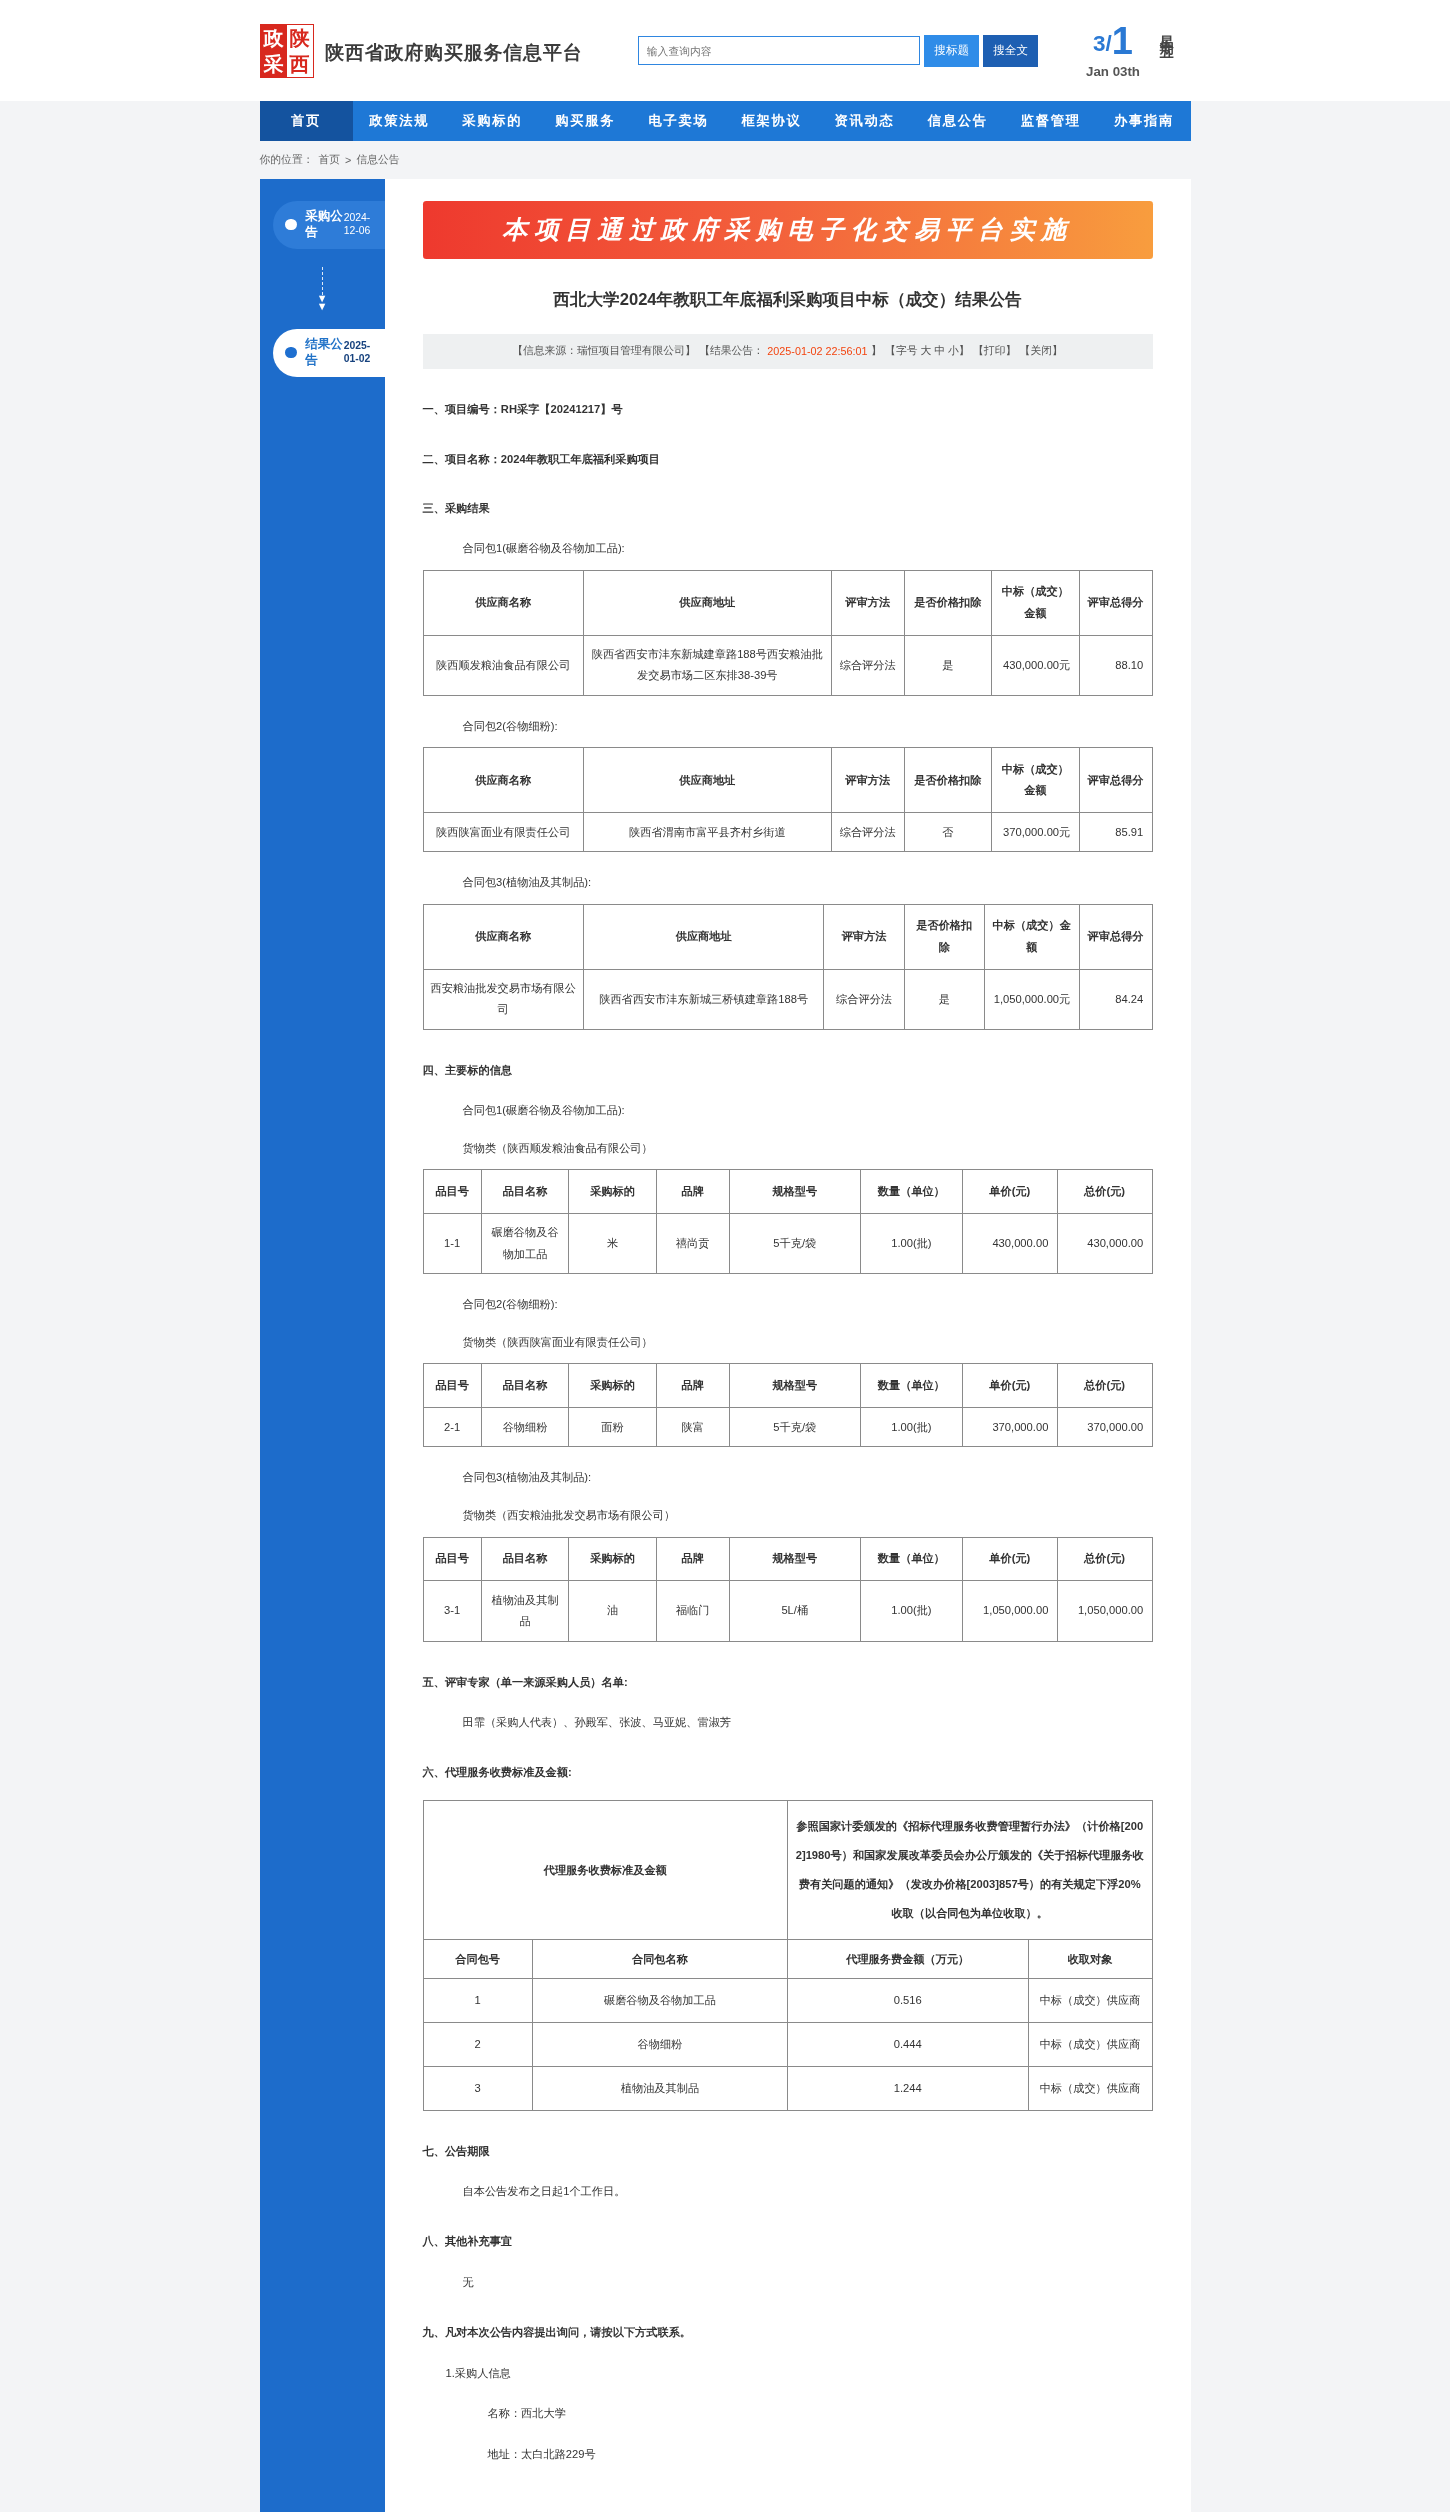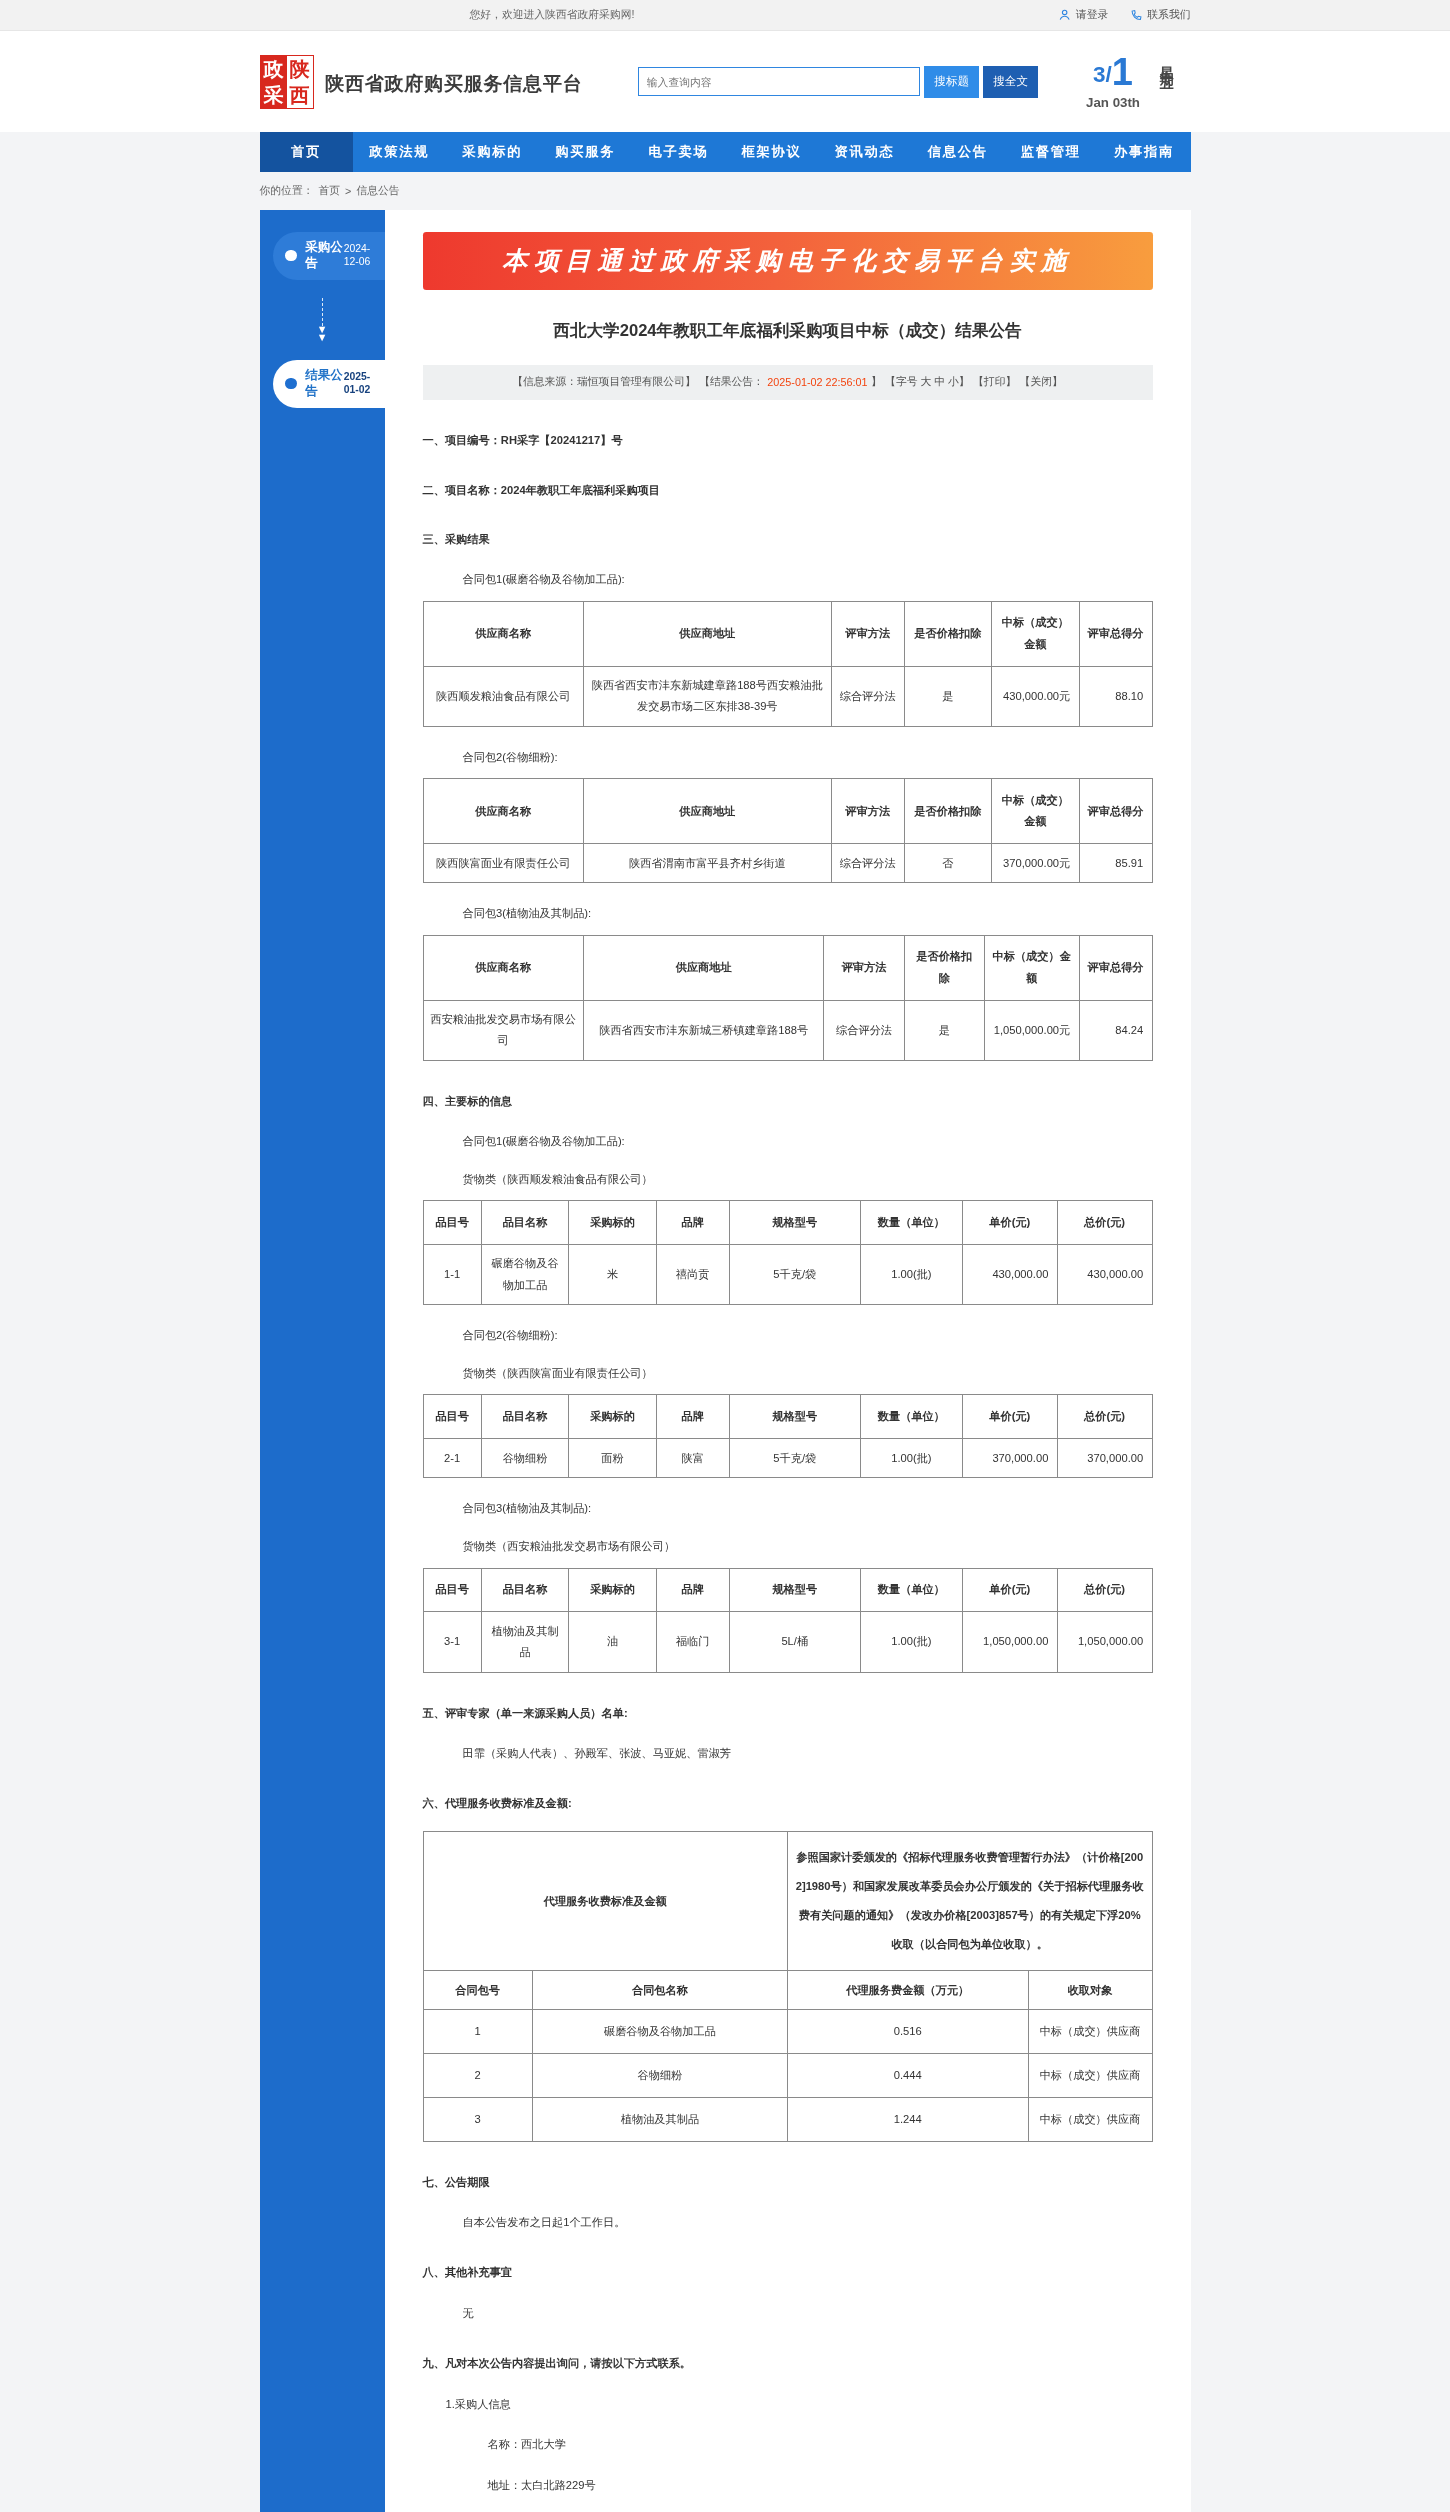--- a/index.html
+++ b/index.html
@@ -86,44 +86,20 @@
   thead th{font-weight:bold;padding:10.8px 6.7px;border-bottom-width:1.7px;}
   td.ar{text-align:right;padding-right:8.3px;}
   .fee-policy td{font-weight:bold;padding:13.3px 18.3px;line-height:2.6;}
   .fee tbody td{padding:10.8px 6.7px;}
 </style>
 </head>
 <body>
 
 <div class="page">
 
-  <div class="topbar">
-    <div class="topbar-inner">
-      <span class="welcome">您好，欢迎进入陕西省政府采购网!</span>
-      <div class="topbar-right">
-        <span class="toplink">
-          <span>
-              <svg width="13.3" height="13.3" viewBox="0 0 24 24" fill="none" stroke="#2f86e0" stroke-width="2">
-                <circle cx="12" cy="8" r="4"></circle>
-                <path d="M4 21c1.5-4 4.5-6 8-6s6.5 2 8 6"></path>
-              </svg>
-            </span>
-          <span>请登录</span>
-        </span>
-        <span class="toplink">
-          <span>
-              <svg width="12.5" height="12.5" viewBox="0 0 24 24" fill="none" stroke="#2f86e0" stroke-width="2">
-                <path d="M4 4c0 9 7 16 16 16l1-5-5-1-2 2c-3-1-5-3-6-6l2-2-1-5z"></path>
-              </svg>
-            </span>
-          <span>联系我们</span>
-        </span>
-      </div>
-    </div>
-  </div>
 
   <div class="header">
     <div class="header-inner">
       <div class="seal">
         <span class="red">政</span>
         <span class="white">陕</span>
         <span class="red">采</span>
         <span class="white">西</span>
       </div>
       <div class="logo-text">

